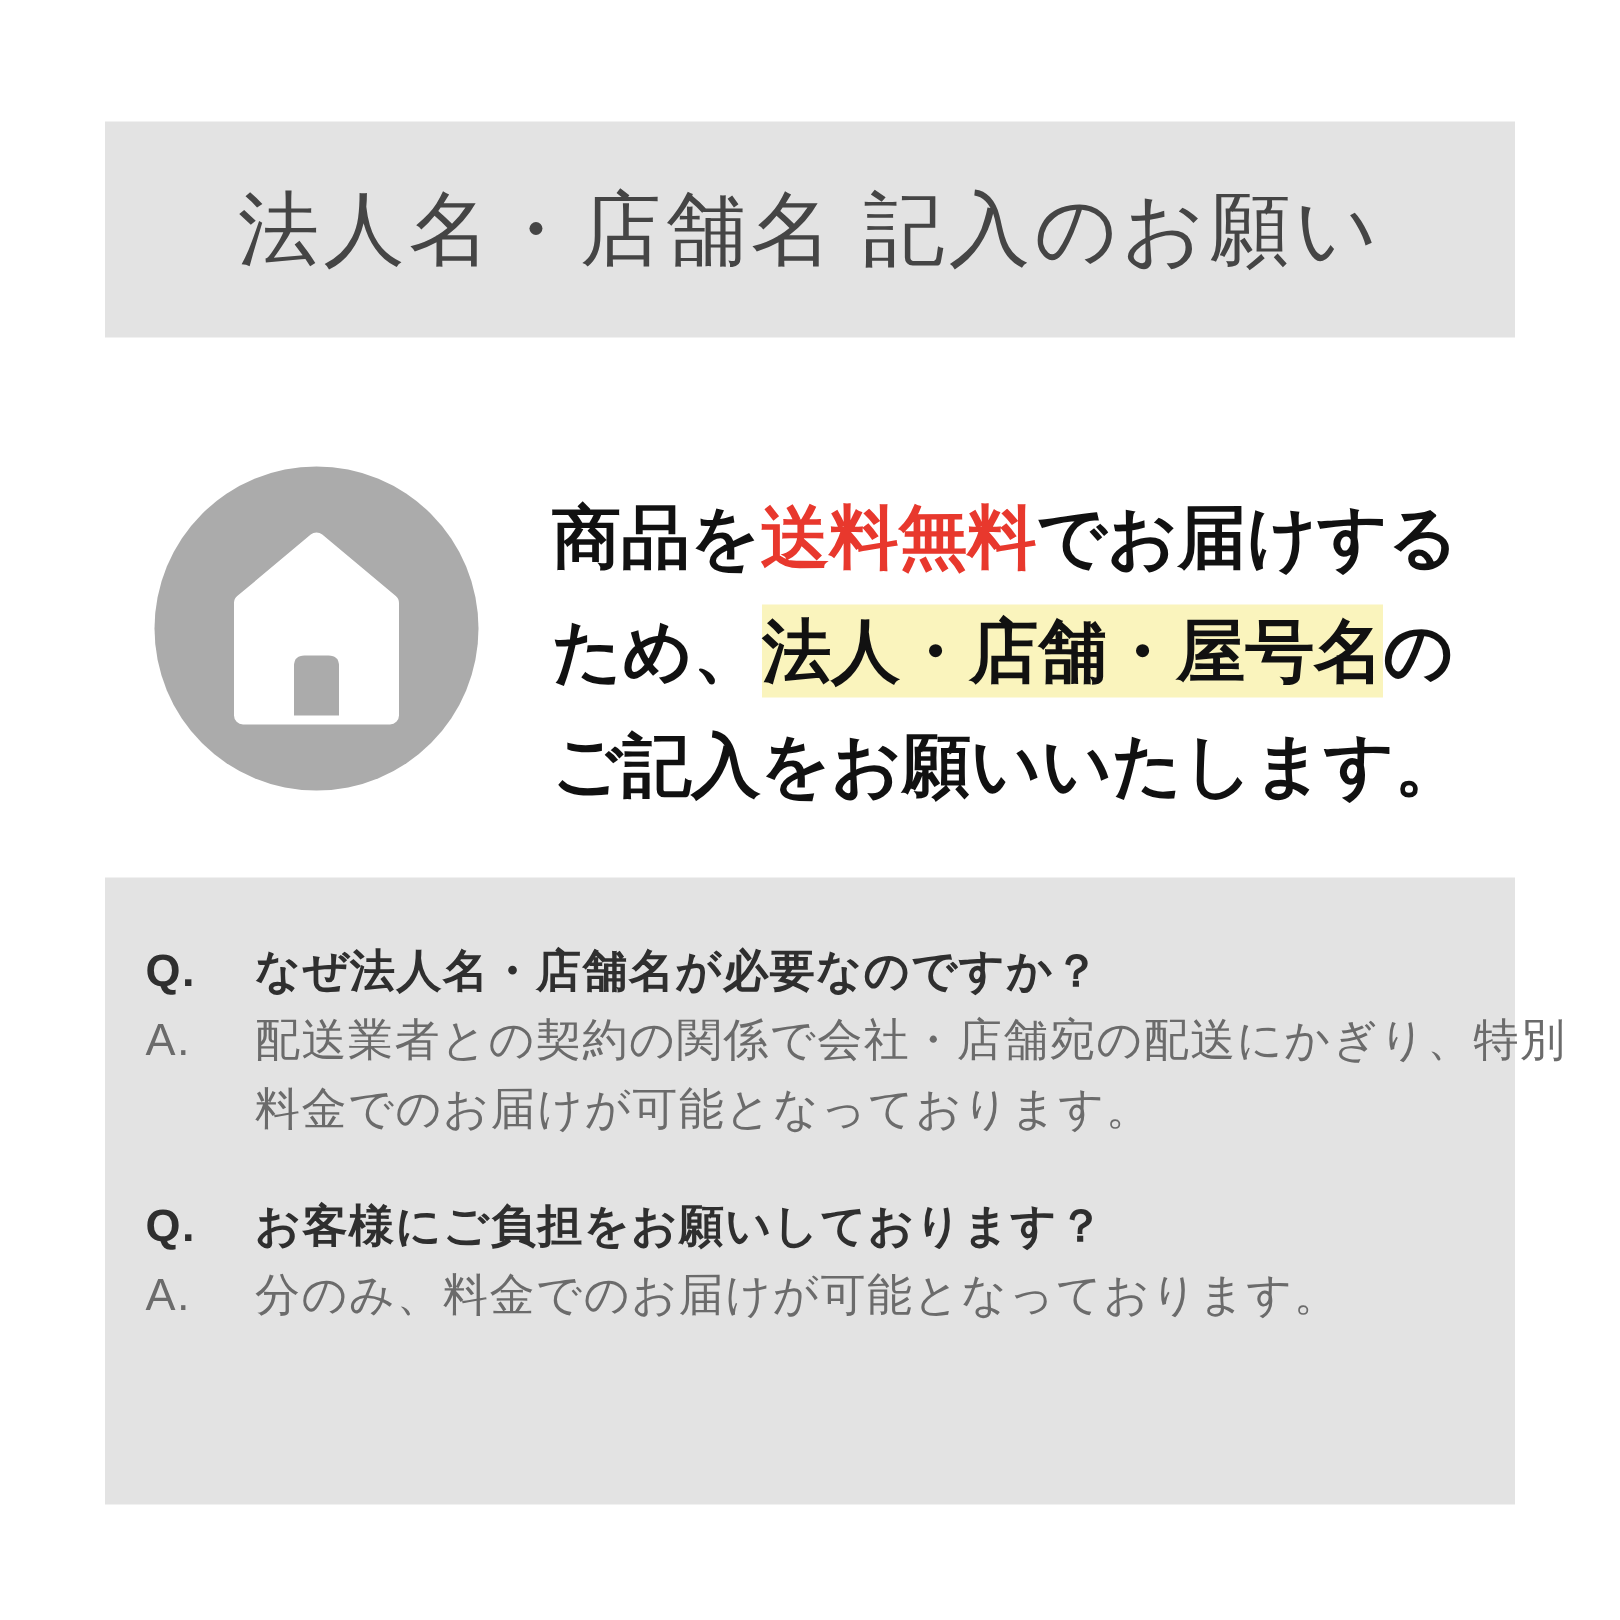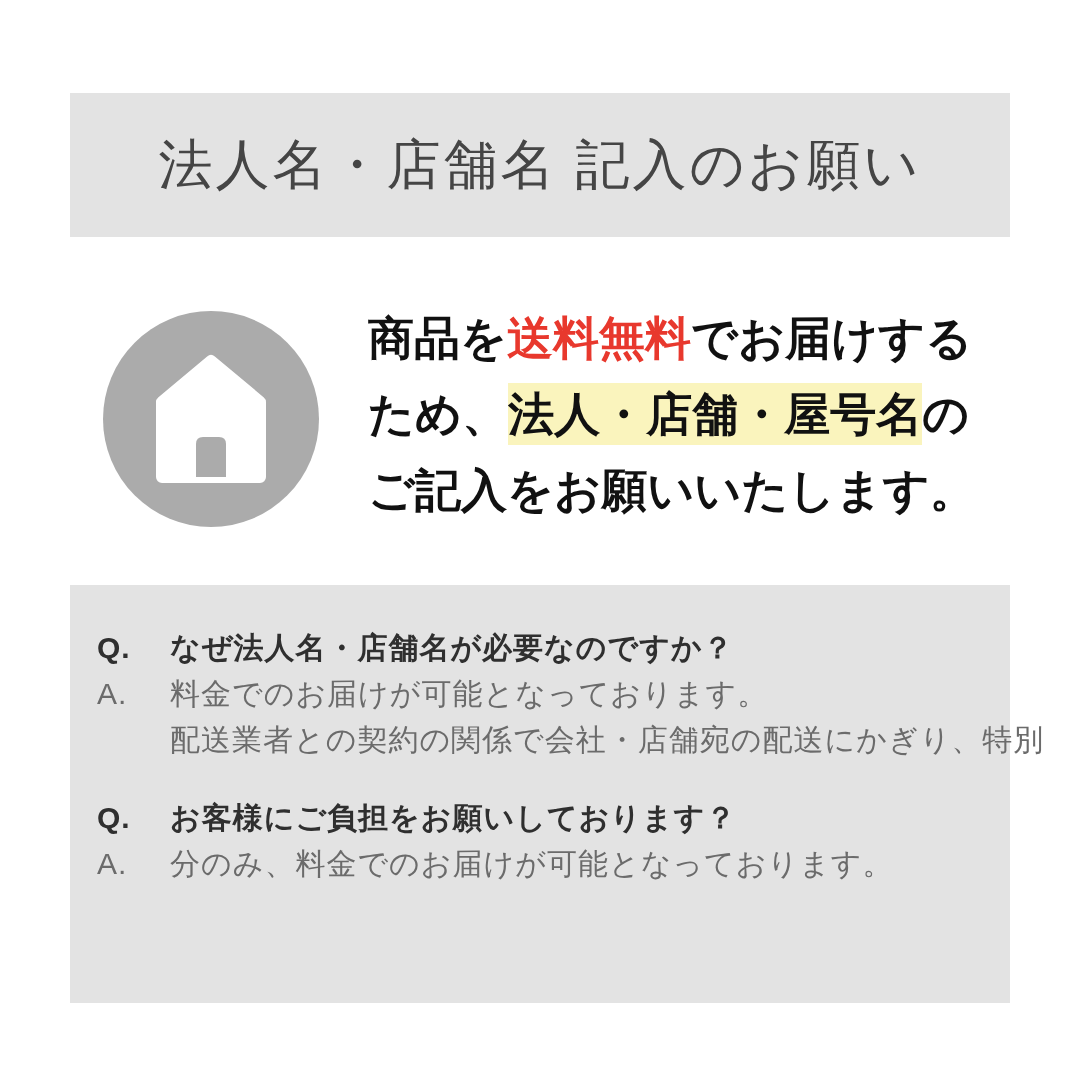--- a/index.html
+++ b/index.html
@@ -15,21 +15,20 @@
 
   
   .banner {
     position: absolute;
     left: 70px; top: 81px;
     width: 940px; height: 144px;
     background: #e3e3e3;
     display: flex;
     align-items: center;
     justify-content: center;
-    margin-top: 12px;
   }
   .banner h1 {
     margin: 0;
     font-size: 54px;
     font-weight: 500;
     letter-spacing: 3px;
     color: #454545;
     white-space: nowrap;
   }
 
@@ -39,21 +38,21 @@
     left: 103px; top: 311px;
     width: 216px; height: 216px;
     border-radius: 50%;
     background: #ababab;
     overflow: hidden;
   }
   .icon-circle svg { display: block; width: 100%; height: 100%; }
 
   .notice-text {
     position: absolute;
-    left: 368px; top: 300px;
+    left: 368px; top: 320px;
     font-size: 46px;
     line-height: 76px;
     font-weight: 600;
     color: #111111;
   }
   .n-line { white-space: nowrap; }
   .red-text { color: #e8382d; }
   .hl-text {
     background: #faf4bd;
     padding: 5px 0;
@@ -115,22 +114,22 @@
   <section class="faq">
 
     <div class="qa">
       <p class="q-row">
         <span class="qa-prefix">Q.</span>
         <span class="qa-body q-text">なぜ法人名・店舗名が必要なのですか？</span>
       </p>
       <p class="a-row">
         <span class="qa-prefix">A.</span>
         <span class="qa-body">
+          <span class="a-line">配送業者との契約の関係で会社・店舗宛の配送にかぎり、特別</span>
           <span class="a-line">料金でのお届けが可能となっております。</span>
-          <span class="a-line">配送業者との契約の関係で会社・店舗宛の配送にかぎり、特別</span>
         </span>
       </p>
     </div>
 
     <div class="qa">
       <p class="q-row">
         <span class="qa-prefix">Q.</span>
         <span class="qa-body q-text">お客様にご負担をお願いしております？</span>
       </p>
       <p class="a-row">

